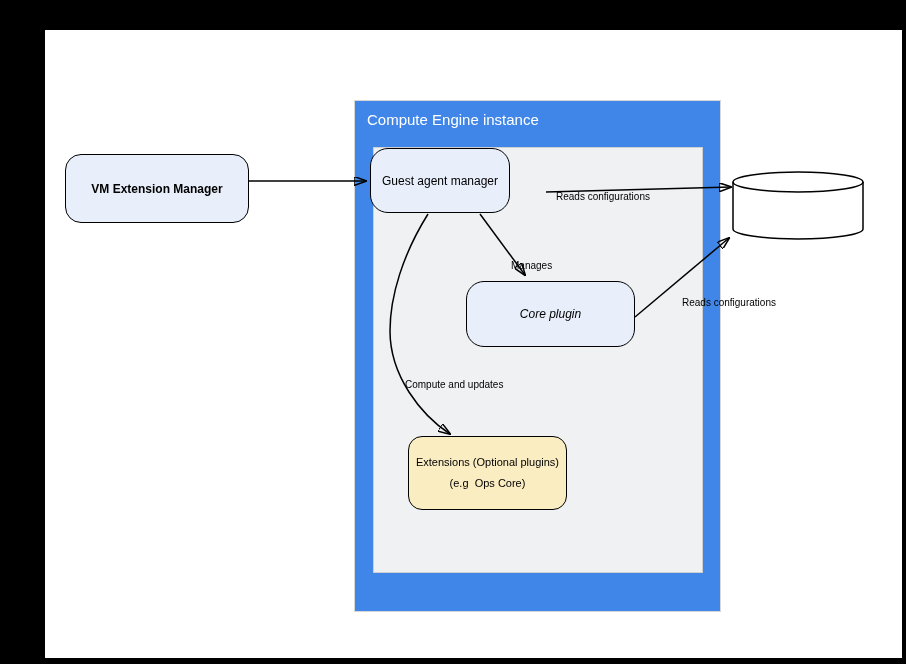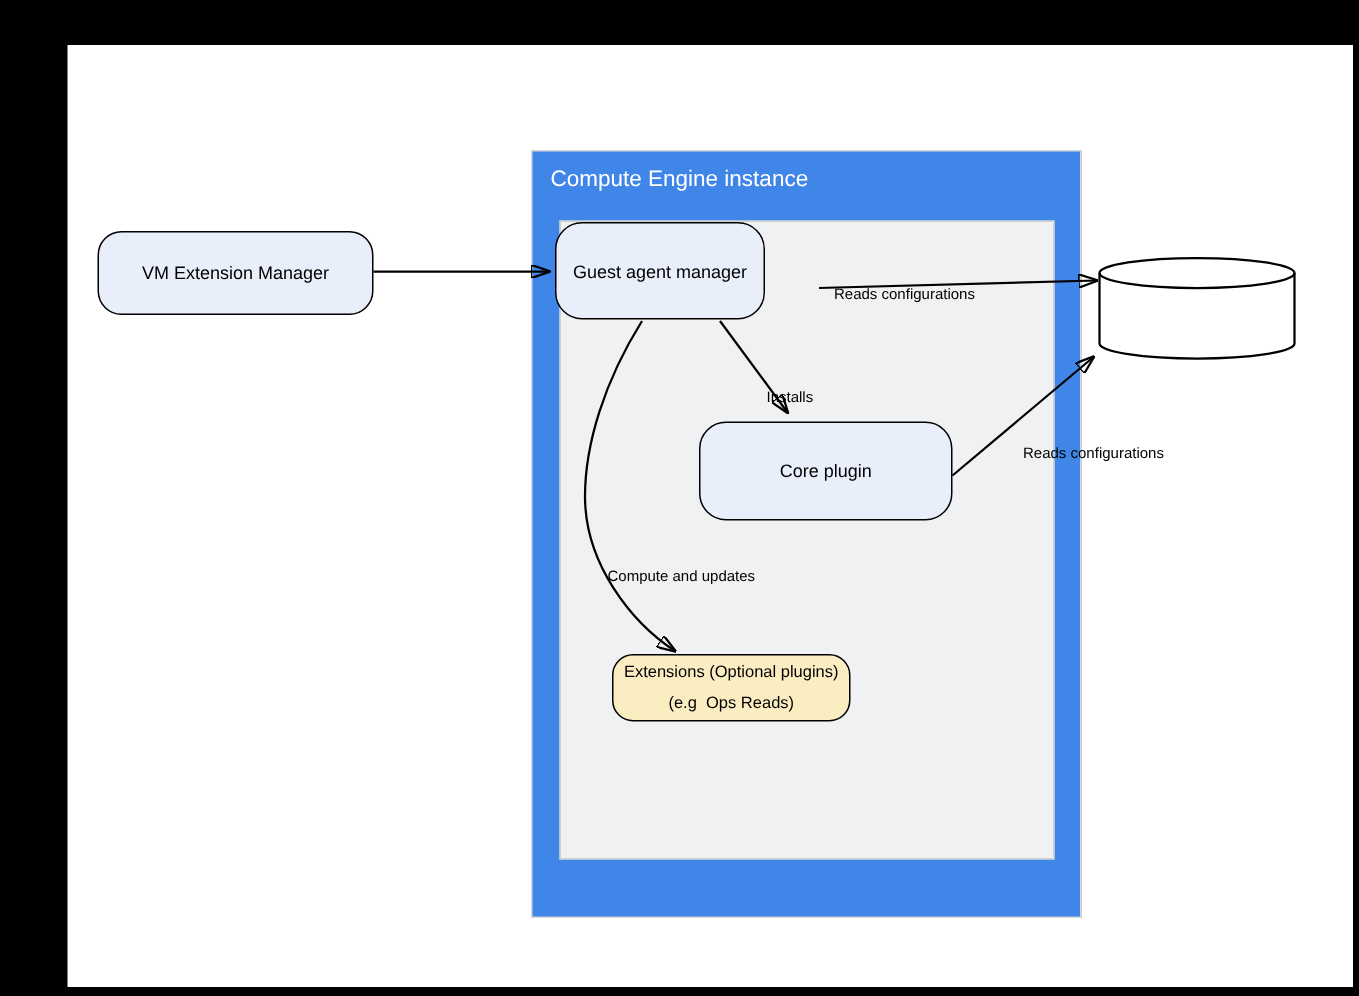--- a/index.html
+++ b/index.html
@@ -111,45 +111,45 @@
         <path d="M0,0 L13,4.5 L0,9 Z" fill="#000000" stroke="none"></path>
       </marker>
     </defs>
     <path d="M 249,181 L 366,181" marker-end="url(#arrow)"></path>
     <path d="M 546,192 L 731,187" marker-end="url(#arrow)"></path>
     <path d="M 480,214 L 525,275" marker-end="url(#arrow)"></path>
     <path d="M 635,317 L 729,238" marker-end="url(#arrow)"></path>
     <path d="M 428,214 C 403,254 390,296 390,331 C 390,376 421,415 450,434" marker-end="url(#arrow)"></path>
   </svg>
 
-  <div class="node" style="left:65px; top:154px; width:184px; height:56px; border-radius:16px;">
+  <div class="node" style="left:65px; top:154px; width:184px; height:69px; border-radius:16px;font-weight:bold;">
     <span>VM Extension Manager</span>
   </div>
 
   <div class="node" style="left:370px; top:148px; width:140px; height:65px; border-radius:18px;">
     <span>Guest agent manager</span>
   </div>
 
-  <div class="node" style="left:466px; top:281px; width:169px; height:66px; border-radius:18px;">
+  <div class="node" style="left:466px; top:281px; width:169px; height:66px; border-radius:18px;font-style:italic;">
     <span>Core plugin</span>
   </div>
 
-  <div class="node node--yellow" style="left:408px; top:436px; width:159px; height:45px; border-radius:14px;">
+  <div class="node node--yellow" style="left:408px; top:436px; width:159px; height:74px; border-radius:14px;">
     <span>Extensions (Optional plugins)</span>
-    <span>(e.g  Ops Reads)</span>
+    <span>(e.g  Ops Core)</span>
   </div>
 
   <div class="cylinder">
     <svg width="132" height="69" viewBox="0 0 132 69">
       <path d="M 1,11 A 65,10 0 0 1 131,11 L 131,58 A 65,10 0 0 1 1,58 Z" fill="#ffffff" stroke="#000000" stroke-width="1.5"></path>
       <path d="M 1,11 A 65,10 0 0 0 131,11" fill="none" stroke="#000000" stroke-width="1.5"></path>
     </svg>
   </div>
 
 
   <div class="edge-label" style="left:556px; top:174px;">Reads configurations</div>
 
-  <div class="edge-label" style="left:511px; top:243px;">Installs</div>
+  <div class="edge-label" style="left:511px; top:243px;">Manages</div>
 
   <div class="edge-label" style="left:682px; top:280px;">Reads configurations</div>
 
   <div class="edge-label" style="left:405px; top:362px;">Compute and updates</div>
 </div>
 
 </body></html>

